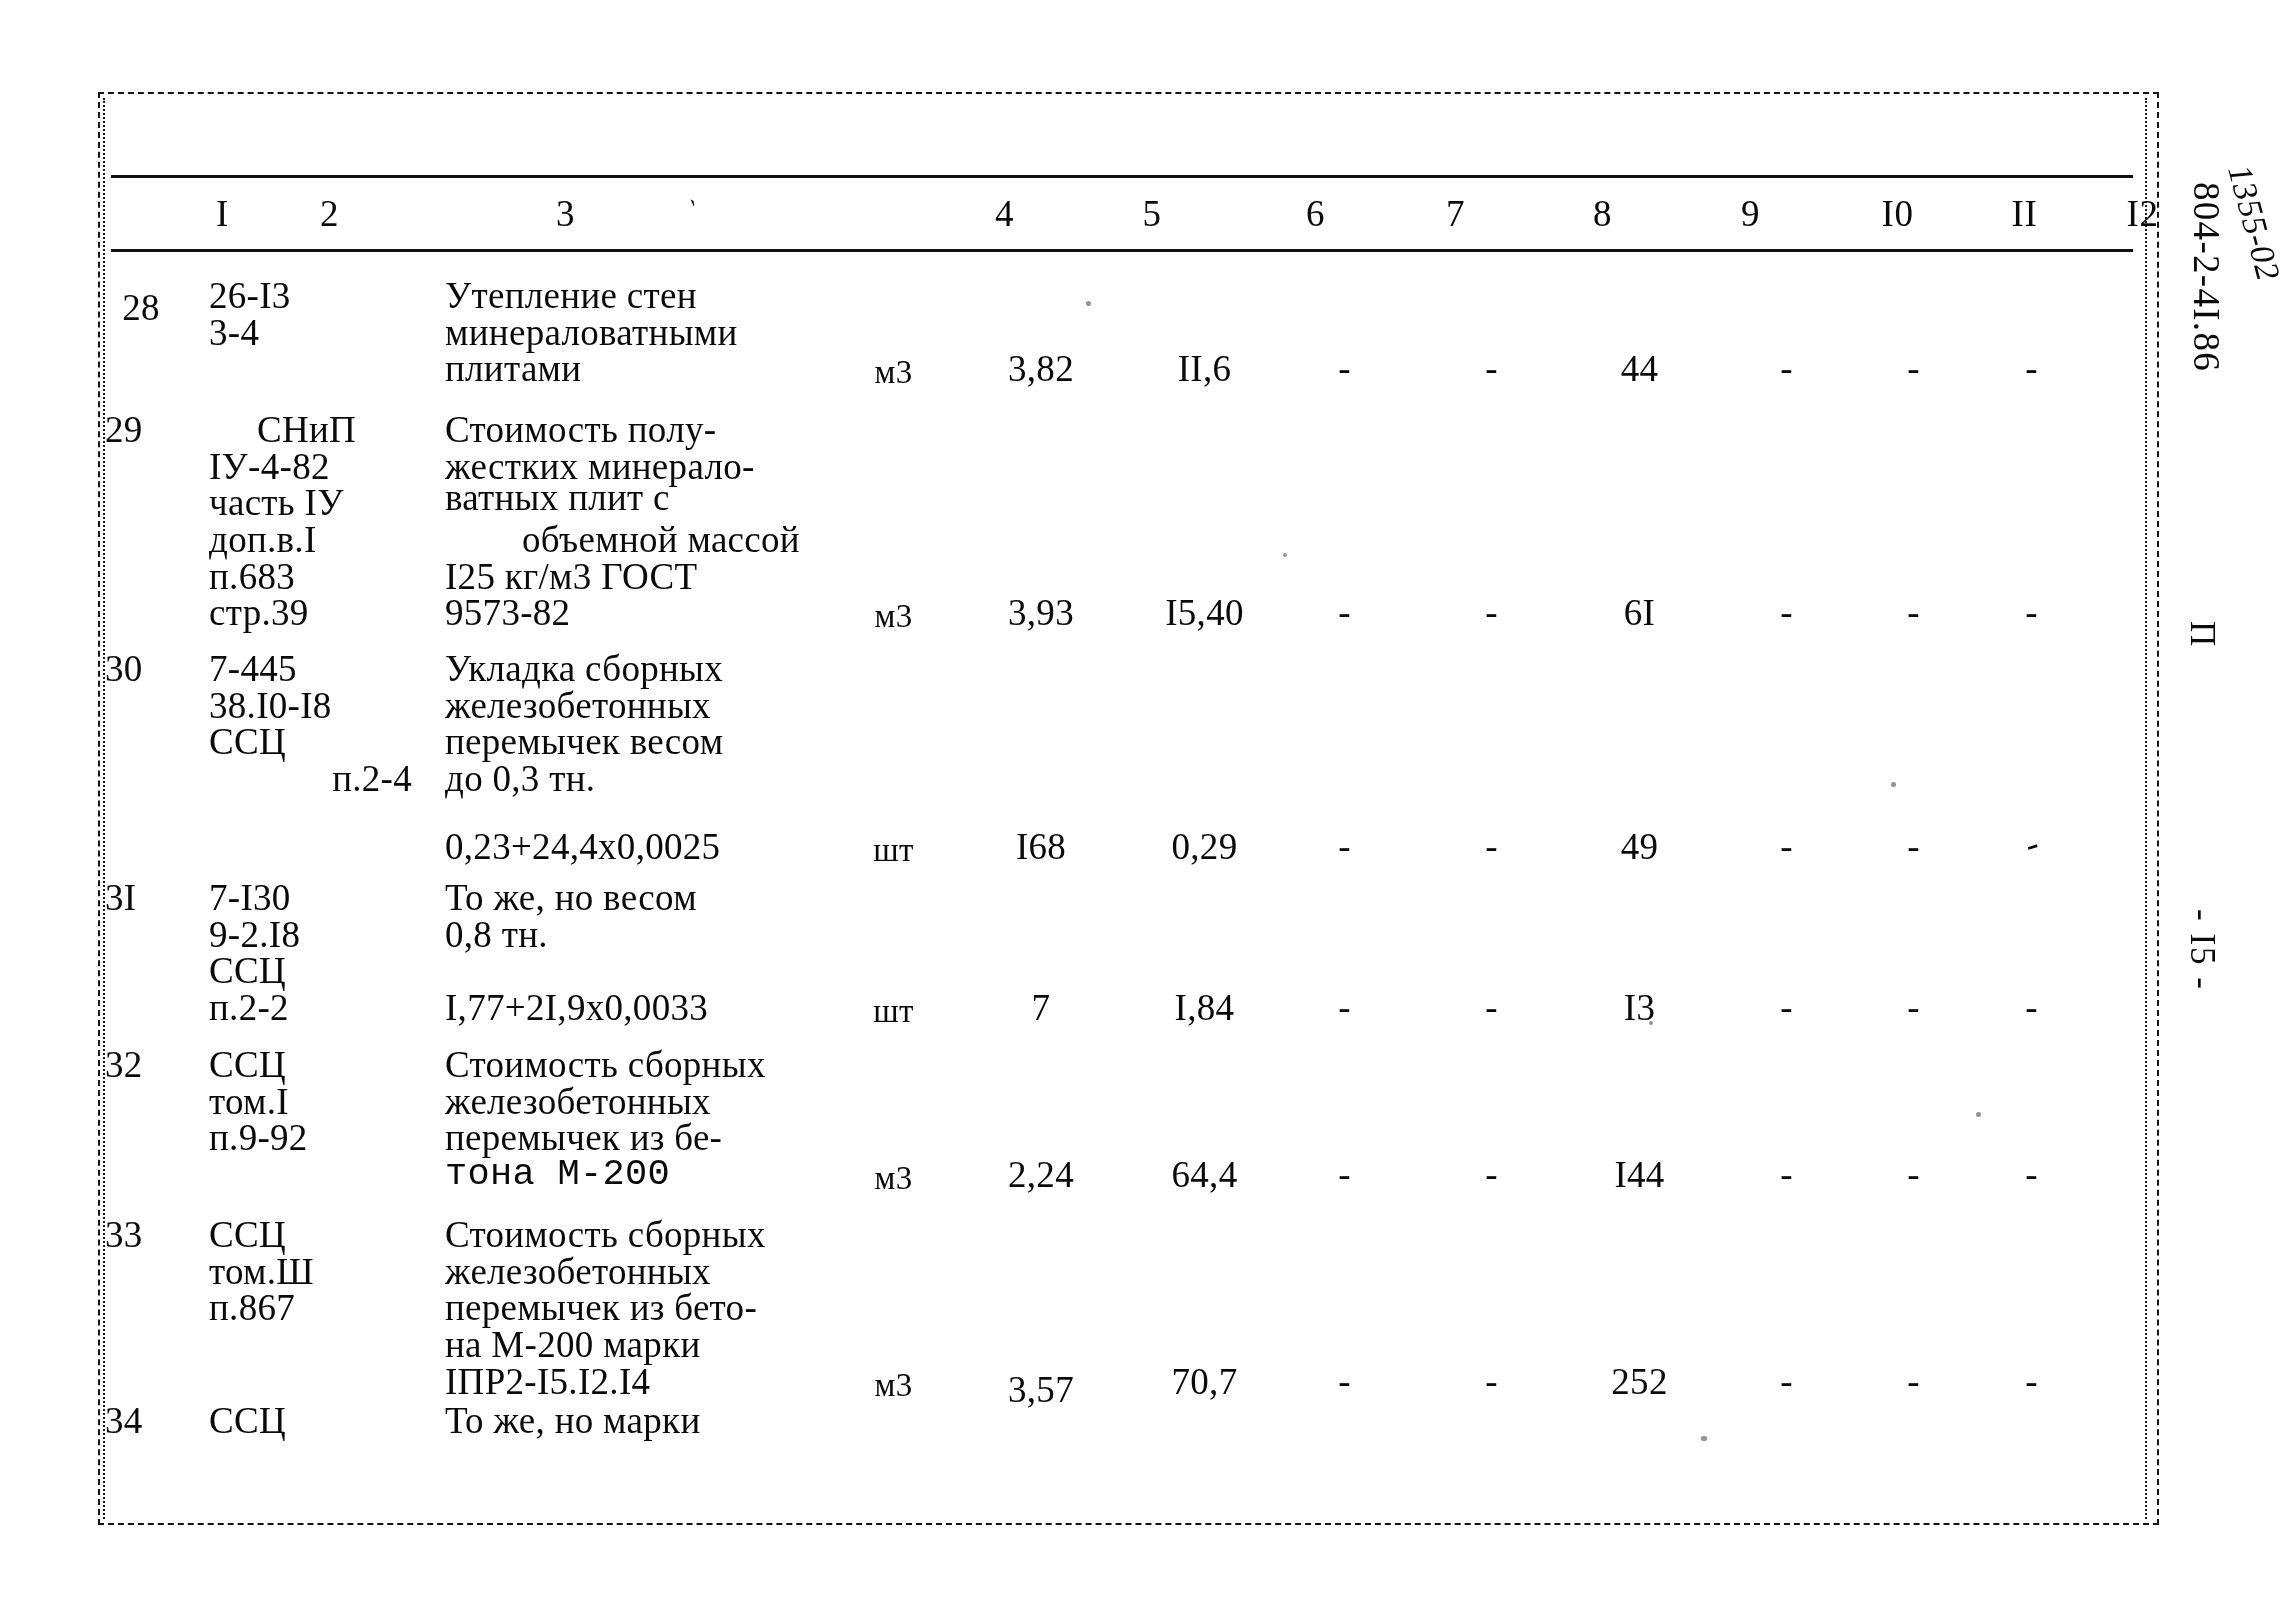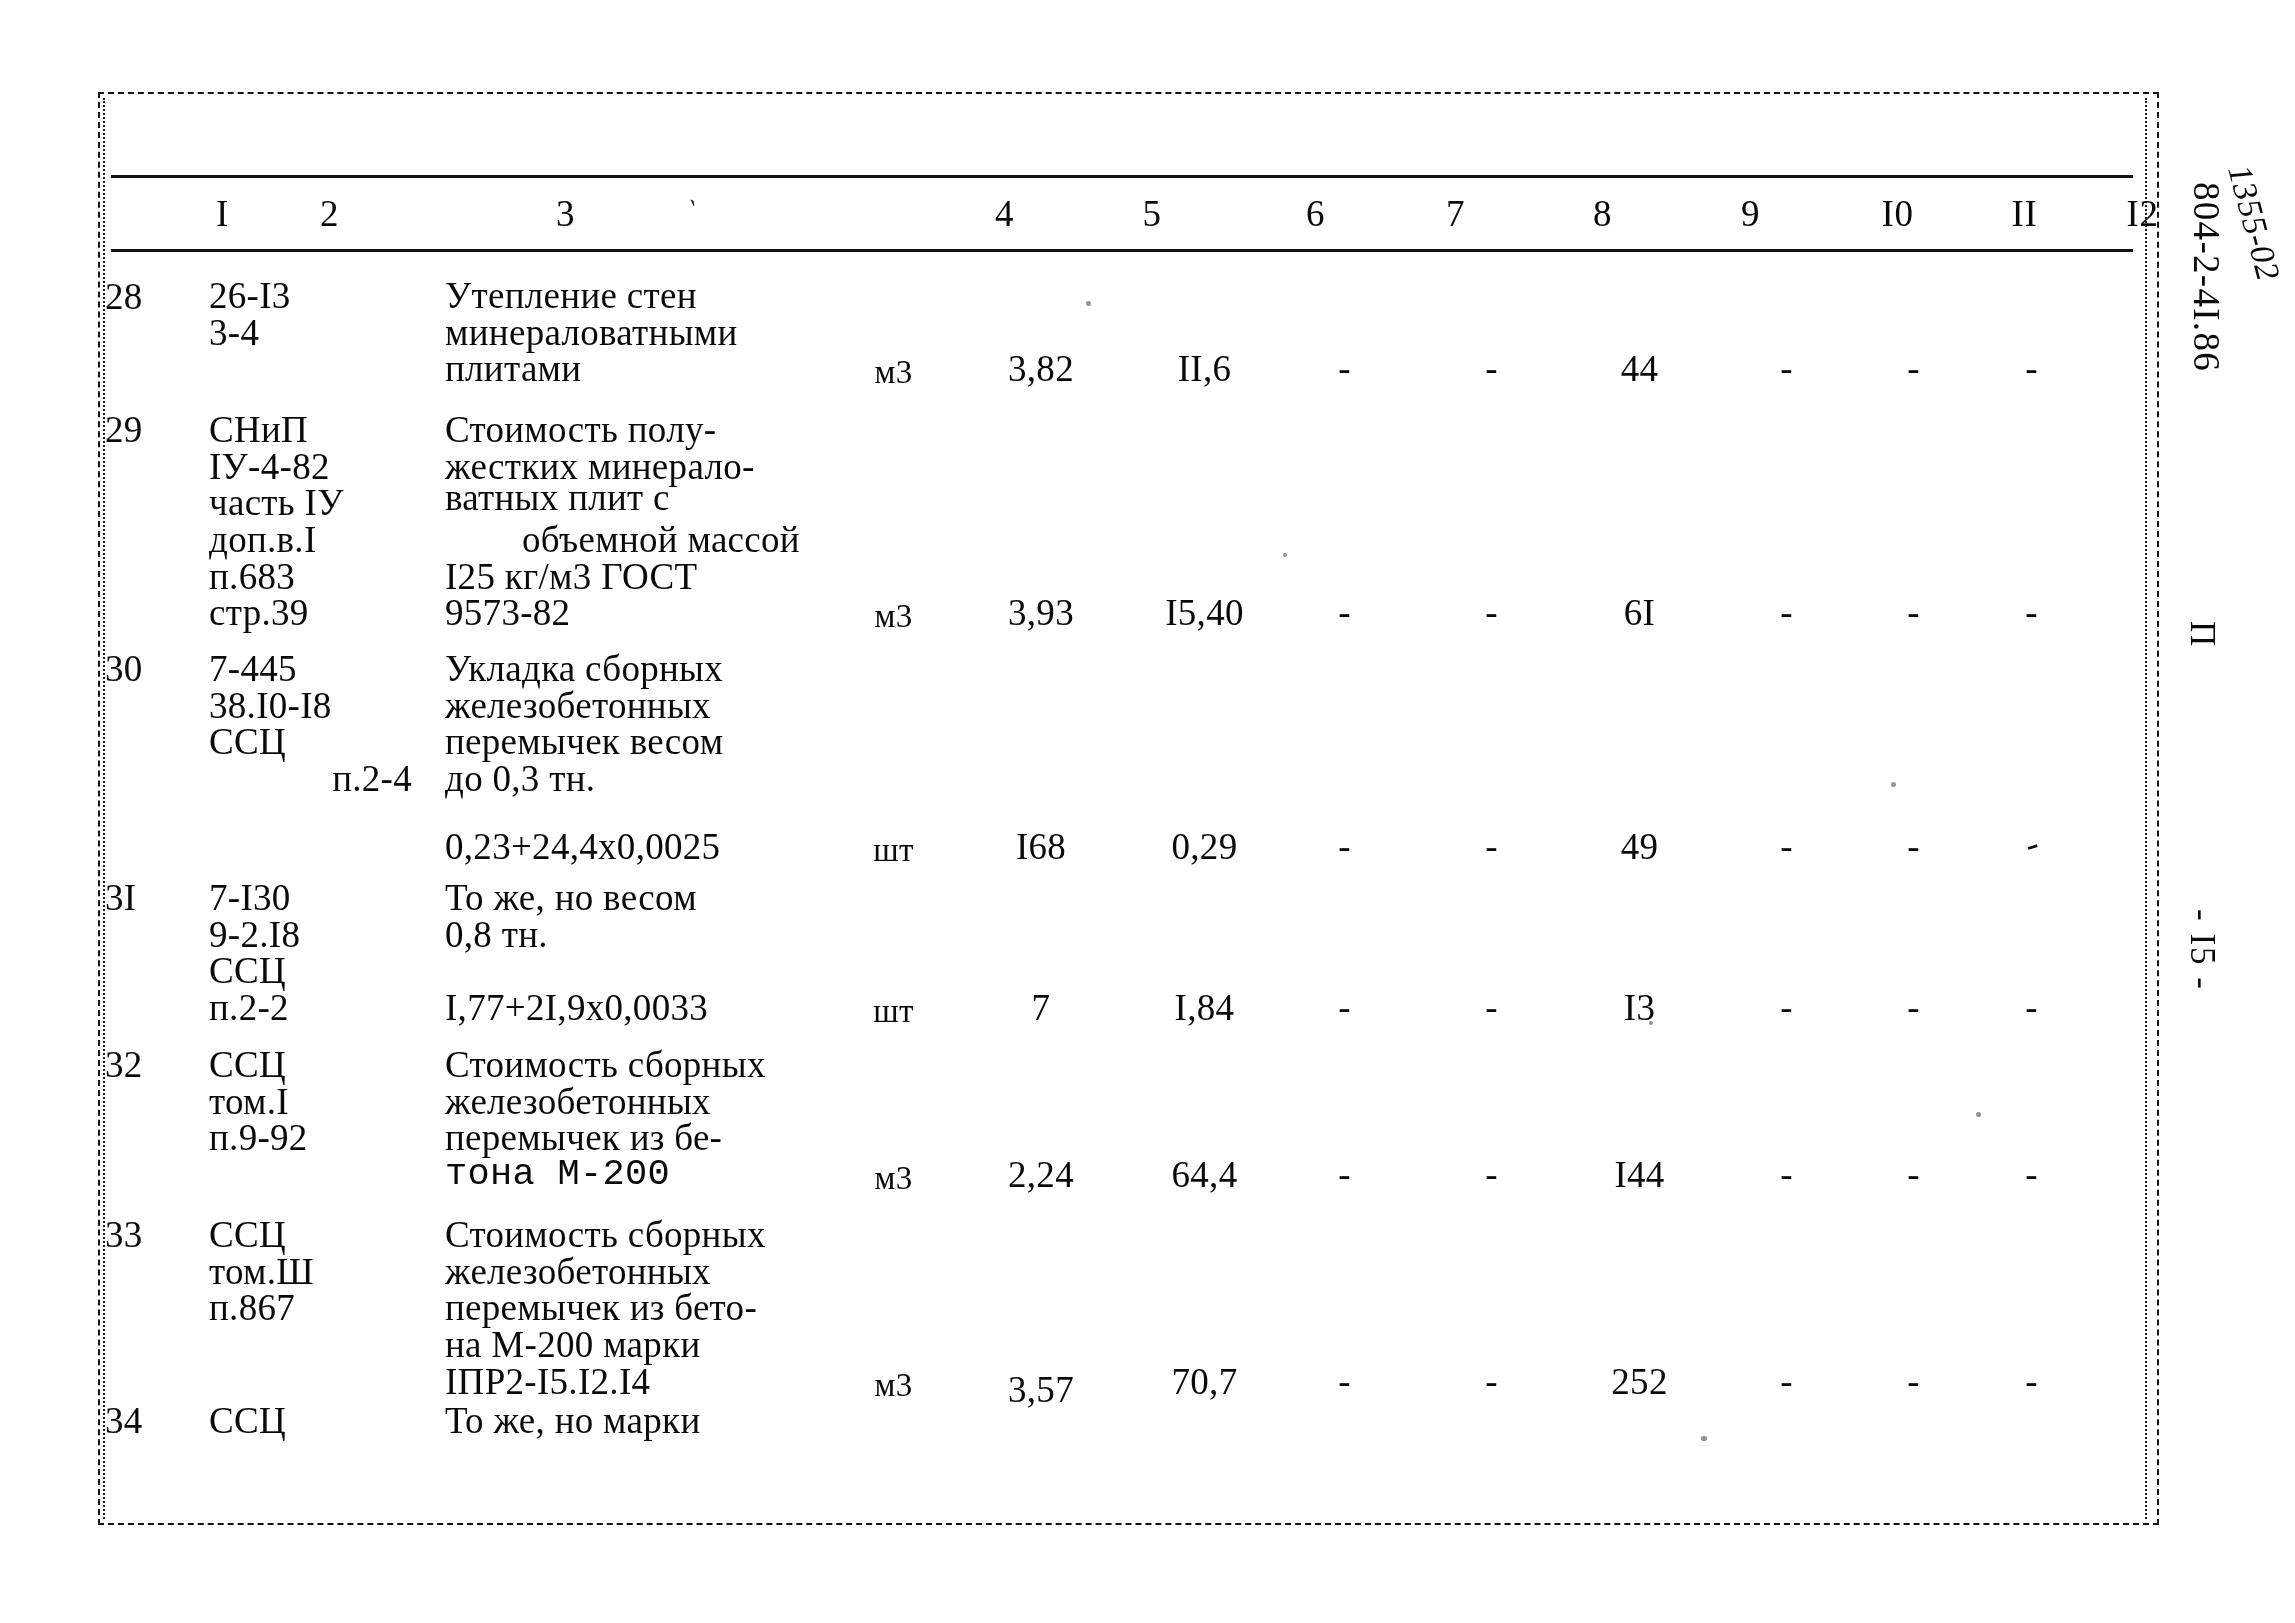--- a/index.html
+++ b/index.html
@@ -134,40 +134,40 @@
   <div class="hdr-cell x7">7</div>
   <div class="hdr-cell x8">8</div>
   <div class="hdr-cell x9">9</div>
   <div class="hdr-cell x10">I0</div>
   <div class="hdr-cell x11">II</div>
   <div class="hdr-cell x12">I2</div>
 </div>
 <div class="tick-mark">`</div>
 
 <div class="row" style="top:275px;">
-  <div class="cell c-num x1" style="top:1px;">28</div>
+  <div class="cell c-num x1" style="top:12px;text-align:center;">28</div>
   <div class="cell c-code x2" style="top:0;">26-I3</div>
   <div class="cell c-code x2" style="top:37px;">3-4</div>
   <div class="cell c-desc x3" style="top:0;">Утепление стен</div>
   <div class="cell c-desc x3" style="top:37px;">минераловатными</div>
   <div class="cell c-desc x3" style="top:73px;">плитами</div>
   <div class="cell c-unit x4" style="top:77px;">м3</div>
   <div class="cell c-val x5" style="top:73px;">3,82</div>
   <div class="cell c-val x6" style="top:73px;">II,6</div>
   <div class="cell dash x7" style="top:73px;">-</div>
   <div class="cell dash x8" style="top:73px;">-</div>
   <div class="cell c-val x9" style="top:73px;">44</div>
   <div class="cell dash x10" style="top:73px;">-</div>
   <div class="cell dash x11" style="top:73px;">-</div>
   <div class="cell dash x12" style="top:73px;">-</div>
 </div>
 
 <div class="row" style="top:409px;">
   <div class="cell c-num x1" style="top:0;">29</div>
-  <div class="cell c-code x2" style="top:0;">СНиП</div>
+  <div class="cell c-code x2" style="top:0;margin-left:48px;">СНиП</div>
   <div class="cell c-code x2" style="top:37px;">IУ-4-82</div>
   <div class="cell c-code x2" style="top:73px;">часть IУ</div>
   <div class="cell c-code x2" style="top:110px;">доп.в.I</div>
   <div class="cell c-code x2" style="top:147px;">п.683</div>
   <div class="cell c-code x2" style="top:183px;">стр.39</div>
   <div class="cell c-desc x3" style="top:0;">Стоимость полу-</div>
   <div class="cell c-desc x3" style="top:37px;">жестких минерало-</div>
   <div class="cell c-desc x3" style="top:68px;">ватных плит с</div>
   <div class="cell c-desc x3" style="top:110px;text-align:center;">объемной массой</div>
   <div class="cell c-desc x3" style="top:147px;">I25 кг/м3 ГОСТ</div>

